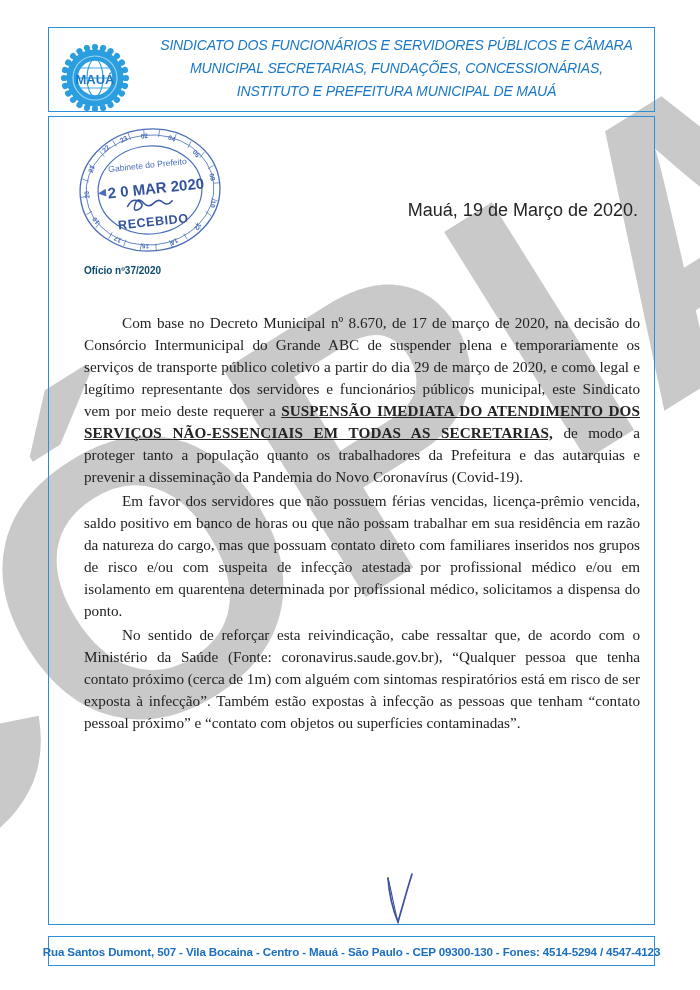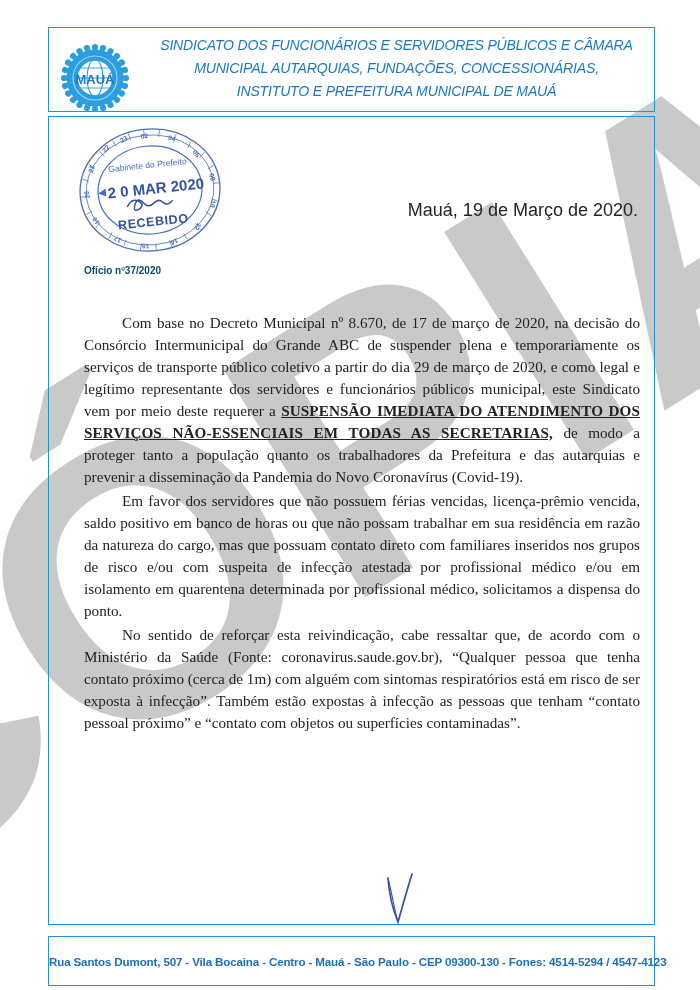--- a/index.html
+++ b/index.html
@@ -141,25 +141,26 @@
     height: 56px;
     z-index: 5;
   }
 
   
   .footer-box {
     position: absolute;
     left: 48px;
     top: 936px;
     width: 607px;
-    height: 50px;
+    height: 30px;
     border: 1.6px solid #2b8fd8;
     box-sizing: border-box;
     display: flex;
     align-items: center;
+    justify-content: center;
     z-index: 3;
   }
   .footer-text {
     font-family: "Liberation Sans", sans-serif;
     font-weight: bold;
     font-size: 11.6px;
     letter-spacing: -0.15px;
     color: #1b6fc0;
     white-space: nowrap;
   }
@@ -283,21 +284,21 @@
         <circle cx="42" cy="39" r="18.5" fill="none" stroke="#2b9ee0" stroke-width="2.6"></circle>
         <ellipse cx="42" cy="39" rx="8" ry="18.5" fill="none" stroke="#2b9ee0" stroke-width="1.1"></ellipse>
         <line x1="23.5" y1="39" x2="60.5" y2="39" stroke="#2b9ee0" stroke-width="1.1"></line>
         <line x1="26" y1="29" x2="58" y2="29" stroke="#2b9ee0" stroke-width="0.9"></line>
         <line x1="26" y1="49" x2="58" y2="49" stroke="#2b9ee0" stroke-width="0.9"></line>
         <text x="42" y="45" font-family="Liberation Sans, sans-serif" font-size="13" font-weight="bold" fill="#1b78c8" text-anchor="middle">MAUÁ</text>
       </svg>
     </div>
     <div class="header-text">
       <div>SINDICATO DOS FUNCIONÁRIOS E SERVIDORES PÚBLICOS E CÂMARA</div>
-      <div>MUNICIPAL  AUTARQUIAS, FUNDAÇÕES, CONCESSIONÁRIAS,</div>
+      <div>MUNICIPAL  SECRETARIAS, FUNDAÇÕES, CONCESSIONÁRIAS,</div>
       <div>INSTITUTO E PREFEITURA MUNICIPAL DE MAUÁ</div>
     </div>
   </div>
 
   <div class="body-frame"></div>
 
   <div class="stamp">
     <svg width="172" height="128" viewBox="0 0 172 128">
       <g transform="rotate(-6 86 64)">
         <ellipse cx="86" cy="64" rx="70" ry="61" fill="none" stroke="#4a6fb8" stroke-width="1.3"></ellipse>

